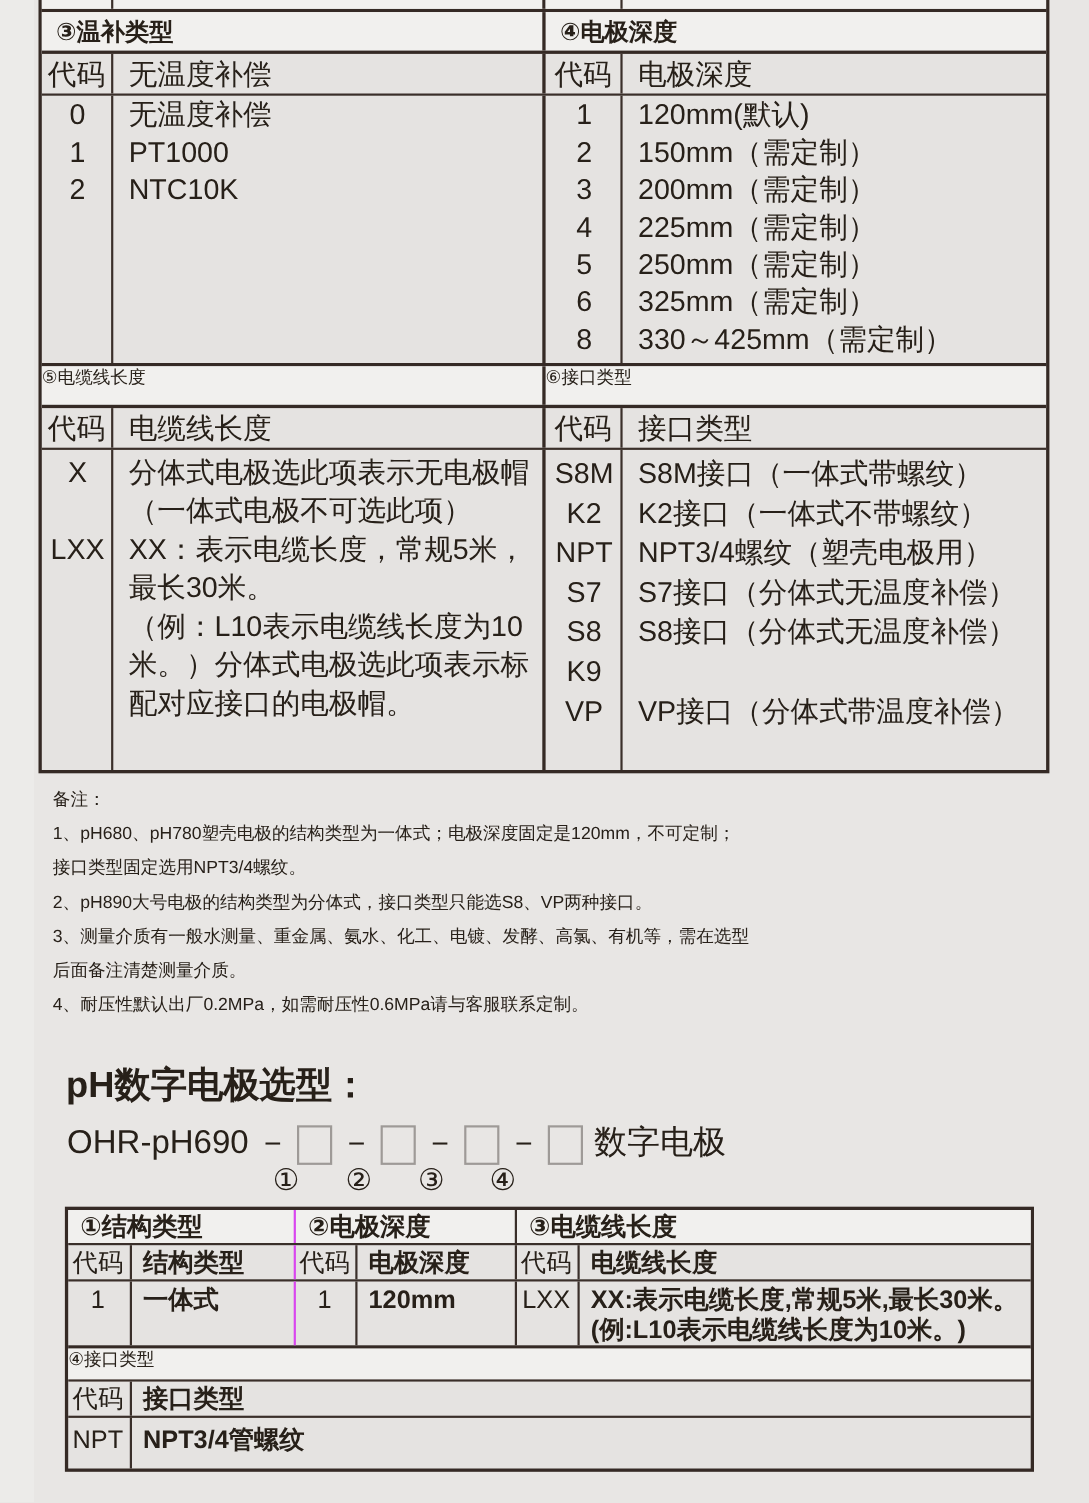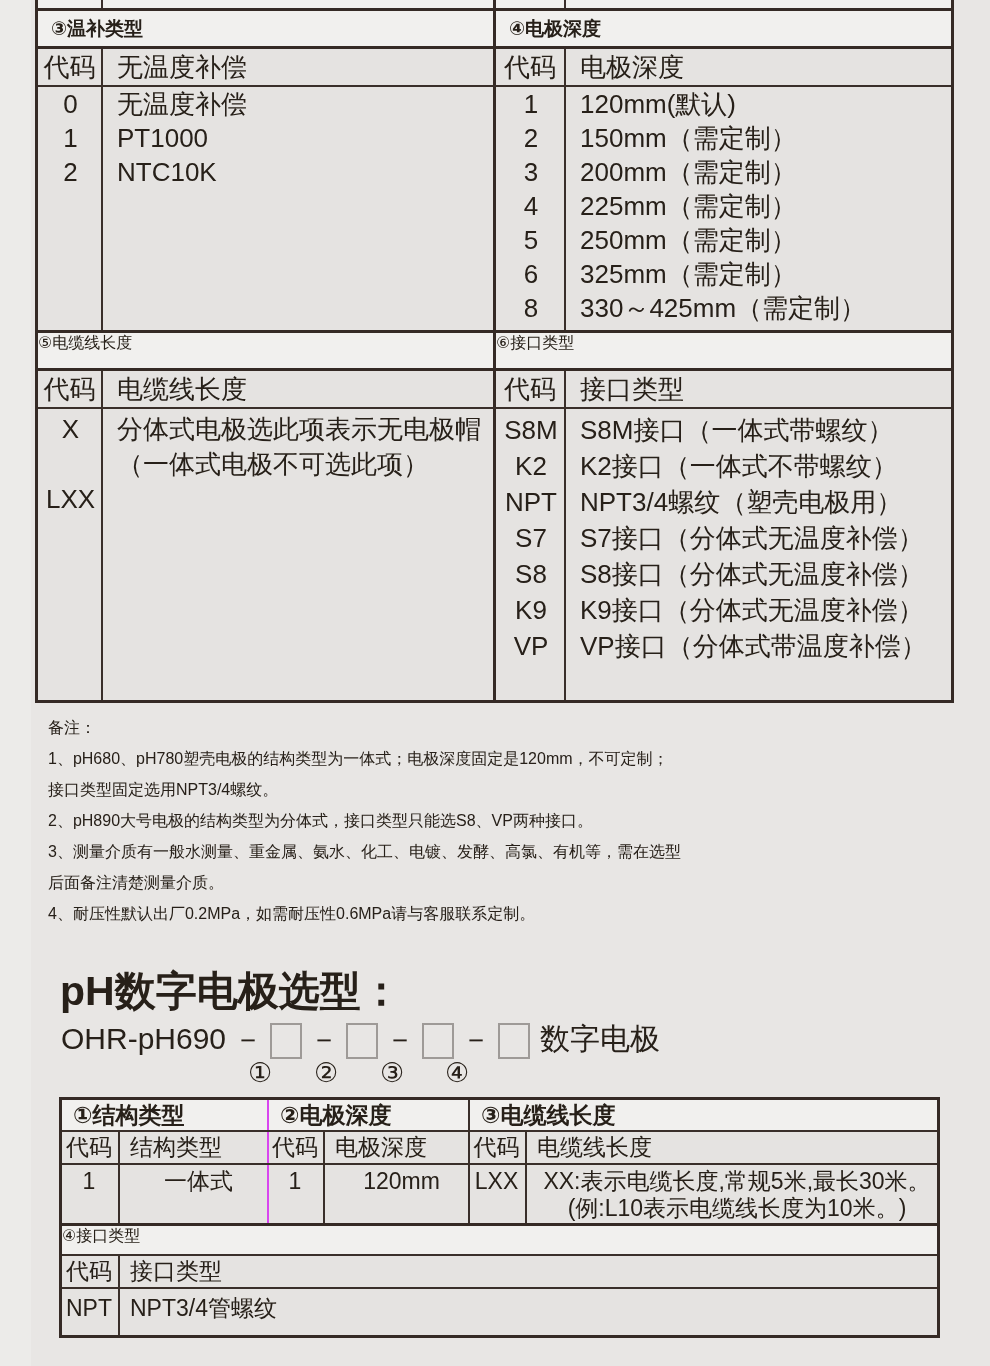--- a/index.html
+++ b/index.html
@@ -19,21 +19,21 @@
     border:3px solid #352a25;background:#e5e3e1;
     display:flex;flex-direction:column;box-sizing:content-box;
   }
   .trow{display:flex;flex-shrink:0;}
   .half{display:flex;position:relative;}
   .half.lft{width:455px;border-right:3px solid #352a25;}
   .half.rgt{flex:1;}
   .sliver{height:8px;border-bottom:3px solid #352a25;}
   .sliver .half{background:#f1f0ee;}
   .band{height:35px;border-bottom:3px solid #352a25;background:#f1f0ee;}
-  .band .bandcell{flex:1;font-weight:bold;font-size:19px;line-height:35px;padding-left:13px;white-space:nowrap;overflow:hidden;}
+  .band .bandcell{flex:1;font-weight:bold;font-size:22px;line-height:35px;padding-left:13px;white-space:nowrap;overflow:hidden;}
   .sub{height:36px;border-bottom:2px solid #3a2f2a;}
   .body1{height:243px;border-bottom:3px solid #352a25;}
   .band2{height:35px;border-bottom:3px solid #352a25;background:#f1f0ee;}
   .sub2{height:36px;border-bottom:2px solid #3a2f2a;}
   .body2{flex:1;}
 
   .codecol-l{width:63px;border-right:2px solid #3a2f2a;flex-shrink:0;}
   .codecol-r{width:68px;border-right:2px solid #3a2f2a;flex-shrink:0;}
   .vline-l{position:absolute;left:63px;top:0;bottom:0;width:2px;background:#3a2f2a;}
   .vline-r{position:absolute;left:68px;top:0;bottom:0;width:2px;background:#3a2f2a;}
@@ -53,21 +53,21 @@
   .r36 .cell-desc{line-height:36px;}
   .mrow{display:flex;}
   .mrow .cell-code{line-height:35px;padding-top:0;}
   .mdesc{font-size:26px;line-height:35px;padding-left:14px;white-space:pre-line;flex:1;}
 
   
   .notes{position:absolute;left:48px;top:712px;width:900px;font-size:16px;line-height:31px;}
   .notes div{white-space:nowrap;overflow:hidden;}
 
   
-  .sel-heading{position:absolute;left:60px;top:964px;font-size:41px;font-weight:bold;white-space:nowrap;}
+  .sel-heading{position:absolute;left:60px;top:964px;font-size:33px;font-weight:bold;white-space:nowrap;}
   .model-line{position:absolute;left:61px;top:1018px;display:flex;align-items:flex-end;font-size:30px;font-weight:500;line-height:40px;white-space:nowrap;}
   .model-dash{margin:0 7px;}
   .model-box{width:28px;height:32px;border:2px solid #9e9a97;margin-top:5px;flex-shrink:0;background:transparent;}
   .model-suffix{margin-left:10px;}
   .slotnum{position:absolute;top:1058px;font-size:27px;line-height:30px;}
 
   
   .bottable{
     position:absolute;left:59px;top:1097px;width:875px;
     border:3px solid #352a25;background:#e5e3e1;
@@ -84,23 +84,23 @@
   .sec1{width:205px;border-right:2px solid #d946ef;display:flex;position:relative;flex-shrink:0;}
   .sec2{width:199px;border-right:2px solid #3a2f2a;display:flex;position:relative;flex-shrink:0;}
   .sec3{flex:1;display:flex;position:relative;}
   .secfull{flex:1;display:flex;position:relative;}
   .bc1{width:56px;}.bc2{width:54px;}.bc3{width:55px;}
   .bvl1{position:absolute;left:56px;top:0;bottom:0;width:2px;background:#3a2f2a;}
   .bvl2{position:absolute;left:54px;top:0;bottom:0;width:2px;background:#3a2f2a;}
   .bvl3{position:absolute;left:55px;top:0;bottom:0;width:2px;background:#3a2f2a;}
   .btxt{font-size:23px;line-height:31px;white-space:nowrap;overflow:hidden;}
   .bcode{text-align:center;flex-shrink:0;box-sizing:border-box;padding-right:2px;}
-  .bdesc{padding-left:12px;flex:1;}
+  .bdesc{padding-left:12px;flex:1;font-weight:bold;}
   .bbody .btxt{line-height:27px;padding-top:3px;}
-  .bbody .bdesc{white-space:pre-line;text-align:center;}
+  .bbody .bdesc{white-space:pre-line;}
   .bnpt .btxt{line-height:27px;padding-top:6px;}
 </style>
 </head>
 <body>
 
 <div class="page">
   <div class="left-strip"></div>
 
   <div class="toptable">
 
@@ -212,20 +212,25 @@
       <div class="half lft">
         <div class="vline-l"></div>
         <div class="bodycol" style="padding-top:3px;">
           <div class="mrow">
             <div class="cell-code cc-l">X</div>
             <div class="mdesc">分体式电极选此项表示无电极帽
 （一体式电极不可选此项）</div>
           </div>
           <div class="mrow">
             <div class="cell-code cc-l">LXX</div>
+            <div class="mdesc">XX：表示电缆长度，常规5米，
+最长30米。
+（例：L10表示电缆线长度为10
+米。）分体式电极选此项表示标
+配对应接口的电极帽。</div>
           </div>
         </div>
       </div>
       <div class="half rgt">
         <div class="vline-r"></div>
         <div class="bodycol" style="padding-top:3px;">
           <div class="r36">
               <div class="cell-code cc-r">S8M</div>
               <div class="cell-desc">S8M接口（一体式带螺纹）</div>
             </div>
@@ -240,21 +245,20 @@
           <div class="r36">
               <div class="cell-code cc-r">S7</div>
               <div class="cell-desc">S7接口（分体式无温度补偿）</div>
             </div>
           <div class="r36">
               <div class="cell-code cc-r">S8</div>
               <div class="cell-desc">S8接口（分体式无温度补偿）</div>
             </div>
           <div class="r36">
               <div class="cell-code cc-r">K9</div>
-              <div class="cell-desc">K9接口（分体式无温度补偿）</div>
             </div>
           <div class="r36">
               <div class="cell-code cc-r">VP</div>
               <div class="cell-desc">VP接口（分体式带温度补偿）</div>
             </div>
         </div>
       </div>
     </div>
   </div>
 

